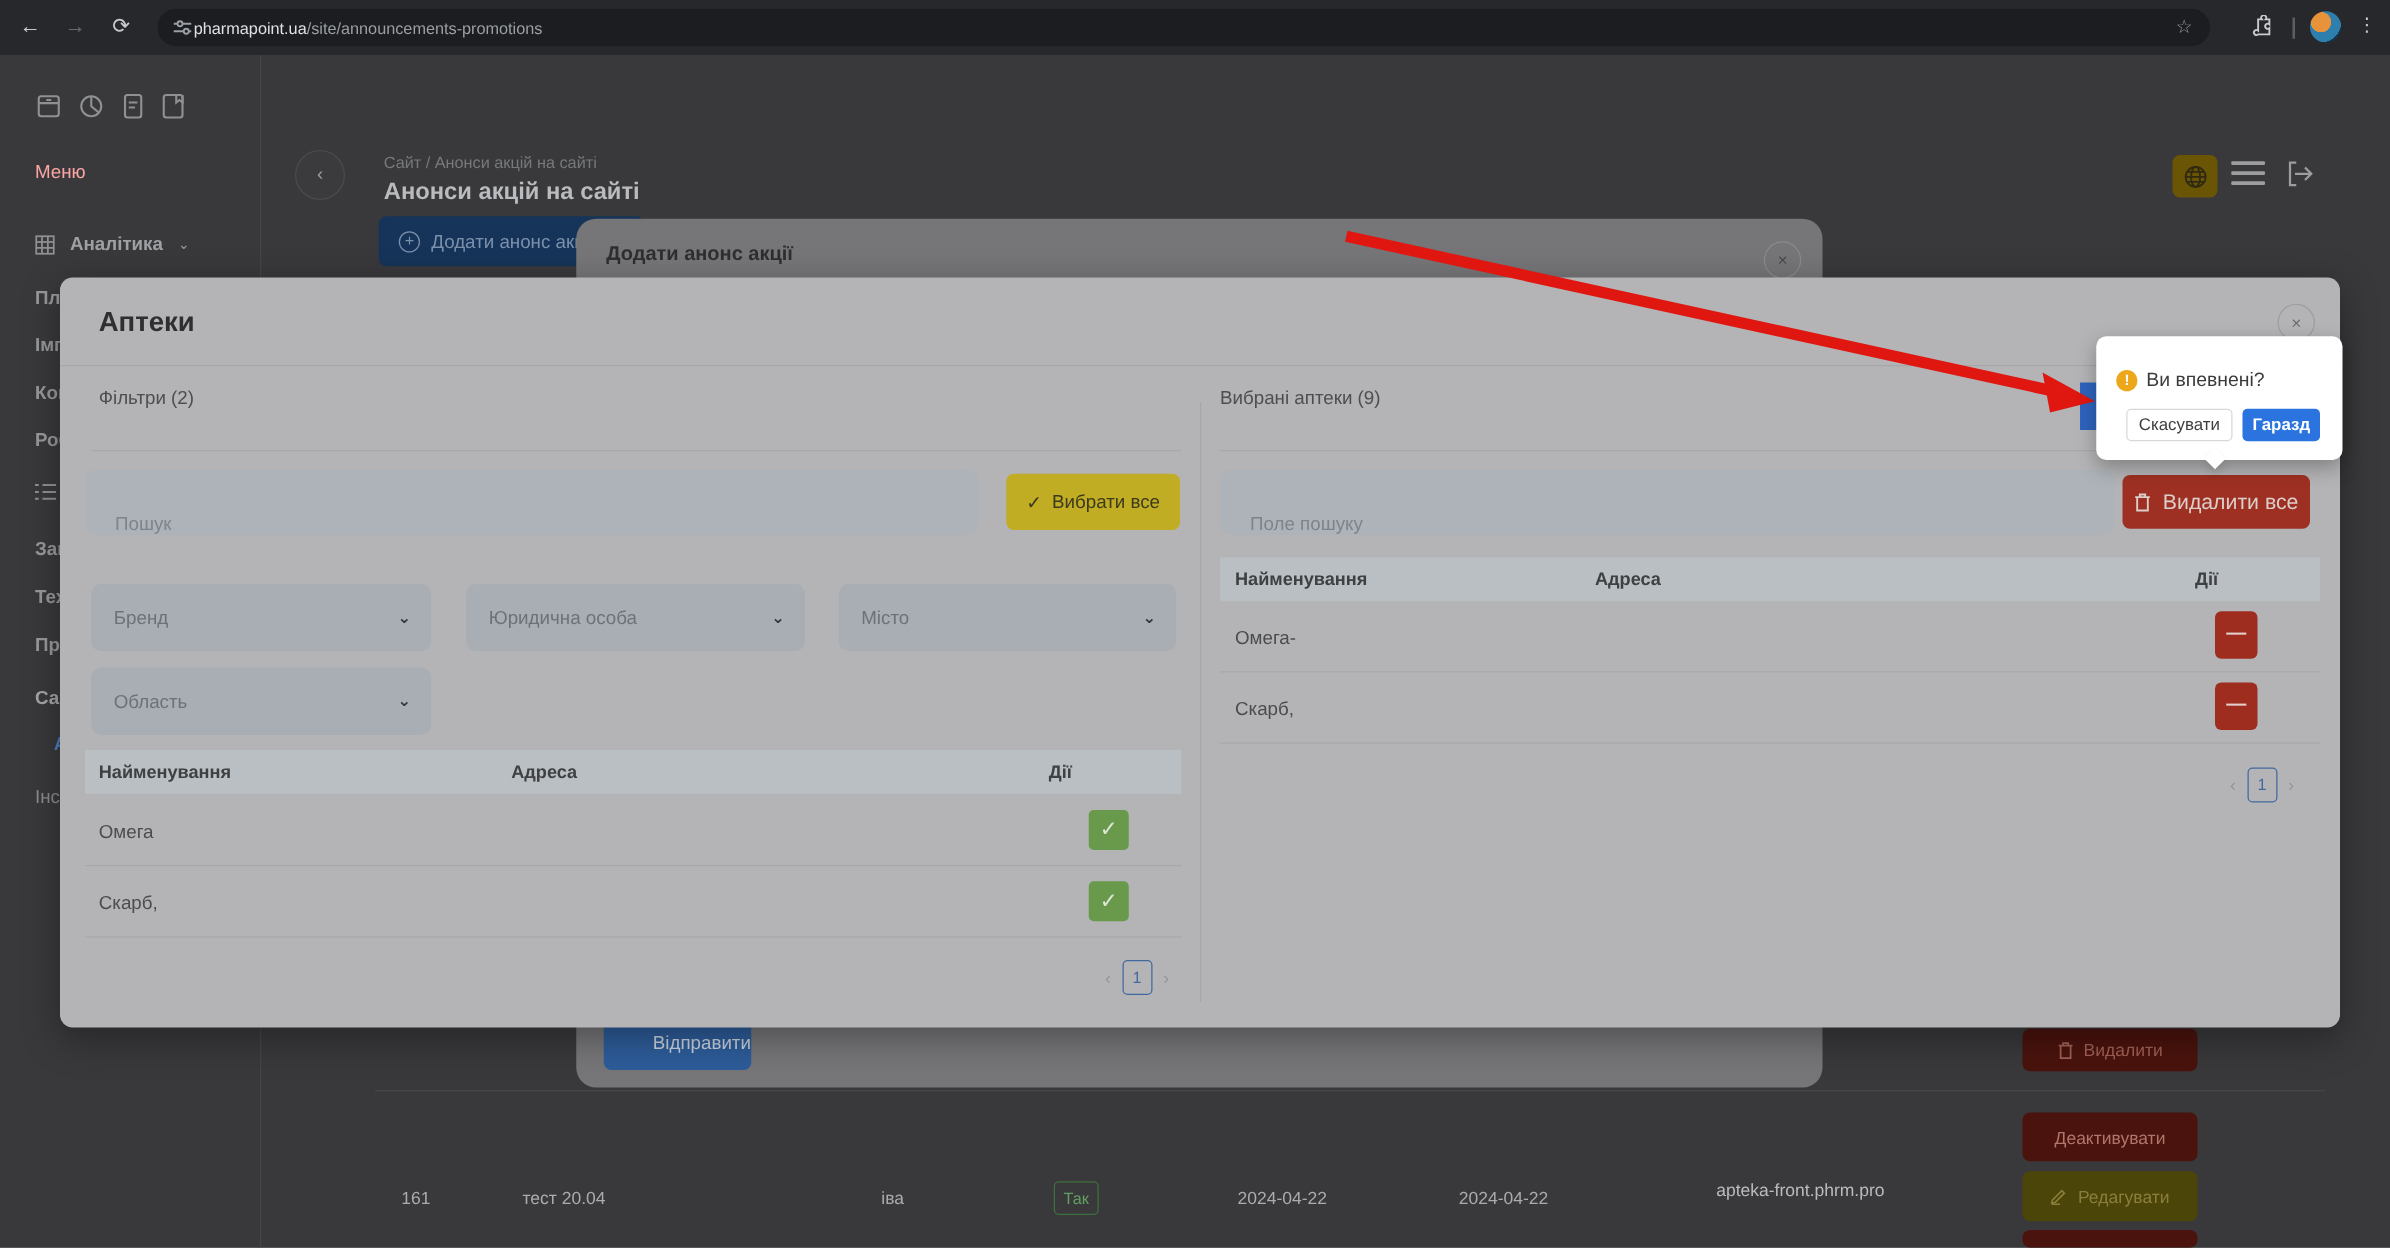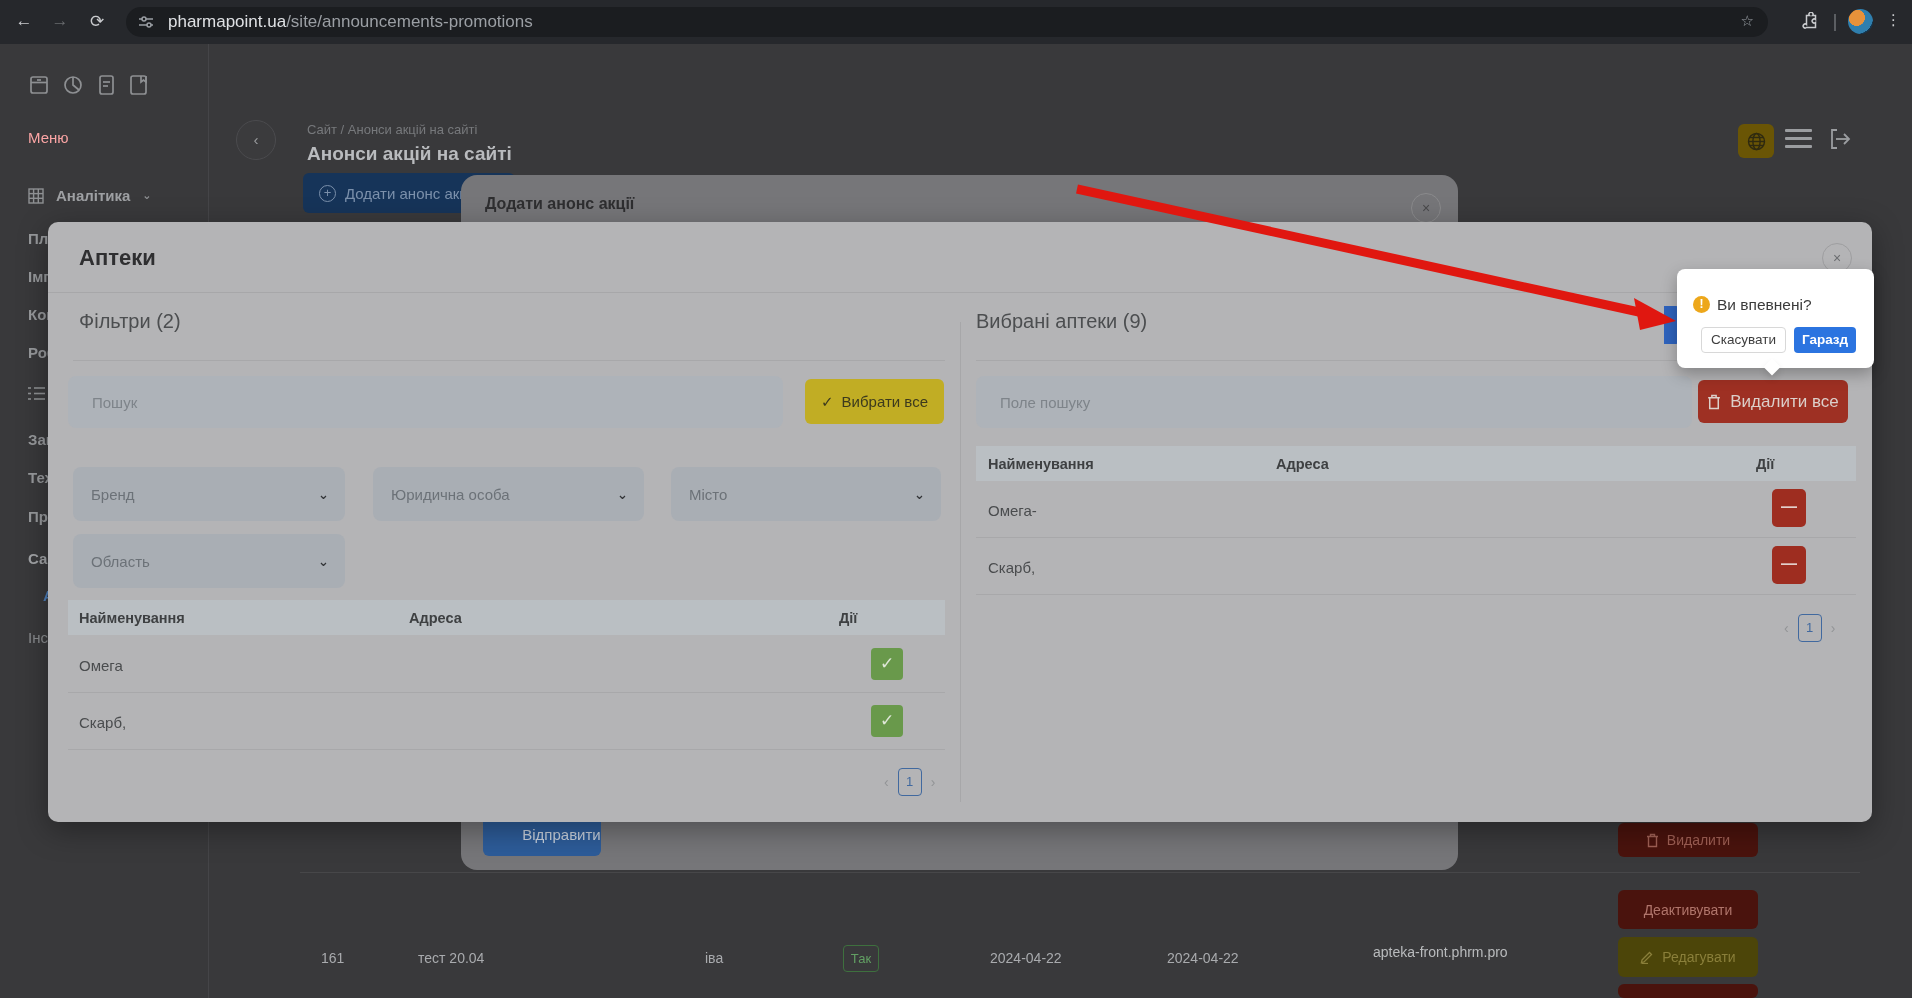--- a/index.html
+++ b/index.html
@@ -3,21 +3,21 @@
 <meta charset="utf-8">
 <style>
   * { margin:0; padding:0; box-sizing:border-box; }
   html,body { width:1912px; height:998px; overflow:hidden; background:#39393b;
     font-family:"Liberation Sans","DejaVu Sans",sans-serif; }
 
   
   #chrome { position:absolute; left:0; top:0; width:1912px; height:44px; background:#26282c; z-index:10; }
   .nav-ico { position:absolute; top:11px; font-size:17px; color:#c9cbce; width:24px; text-align:center; cursor:pointer; }
   #omnibox { position:absolute; left:126px; top:7px; width:1642px; height:30px; border-radius:15px; background:#1b1d20; display:flex; align-items:center; padding:0 12px; }
-  #omnibox .url { font-size:17px; margin-left:14px; white-space:nowrap; }
+  #omnibox .url { font-size:13px; margin-left:1px; white-space:nowrap; }
   #omnibox .url .domain { color:#dfe1e4; }
   #omnibox .url .path { color:#9b9fa4; }
   .tune { width:16px; height:16px; }
   .star { position:absolute; right:14px; top:5px; font-size:15px; color:#9aa0a6; }
   .puzzle { position:absolute; left:1800px; top:12px; }
   .chrome-sep { position:absolute; left:1834px; top:14px; width:2px; height:17px; background:#5b5e62; }
   .avatar { position:absolute; left:1848px; top:9px; width:25px; height:25px; border-radius:50%;
      background:radial-gradient(circle at 35% 35%, #e8923a 0 35%, #2f7fae 36% 70%, #15364f 71%); }
   .kebab { position:absolute; left:1886px; top:11px; color:#c9cbce; font-size:15px; letter-spacing:0; }
 
@@ -70,24 +70,24 @@
   .submit-btn { position:absolute; left:22px; top:638px; width:118px; height:43px; border-radius:6px; background:#2d5c99;
      color:#c9d2de; font-size:15px; text-align:center; line-height:43px;padding-left:39px; }
 
   
   #modal3 { position:absolute; left:48px; top:222px; width:1824px; height:600px; background:#b4b4b6; border-radius:10px;
      z-index:3; box-shadow:0 8px 30px rgba(0,0,0,.35); }
   #modal3 .m3-title { position:absolute; left:31px; top:23px; font-size:22px; font-weight:700; color:#2f2f31; }
   #modal3 .close-circle { left:1774px; top:21px; border-color:#9e9ea0; color:#6b6d70; }
   .m3-head-divider { position:absolute; left:0; top:70px; width:1824px; height:1px; background:#a7a7a9; }
   .col-divider { position:absolute; left:912px; top:100px; width:1px; height:480px; background:#a7a7a9; }
-  .sec-heading { position:absolute; top:88px; font-size:20px; color:#4c4e50; }
+  .sec-heading { position:absolute; top:88px; font-size:15px; color:#4c4e50; }
   .sec-divider { position:absolute; top:138px; height:1px; background:#a8a8aa; }
   .search-input { position:absolute; top:154px; height:52px; border-radius:8px; background:#aeb3b9;
-     color:#7e848a; font-size:15px; display:flex; align-items:center; padding-left:24px; }
+     color:#7e848a; font-size:15px; display:flex; align-items:flex-end; padding-left:24px; }
   .select-all { position:absolute; left:757px; top:157px; width:139px; height:45px; border-radius:6px; background:#c1ad24;
      color:#3c3a1d; font-size:15px; display:flex; align-items:center; justify-content:center; gap:8px; }
   .ddl { position:absolute; height:54px; border-radius:8px; background:#a9aeb4; color:#6c7278; font-size:15px;
      display:flex; align-items:center; padding:0 16px 0 18px; }
   .ddl .chev { margin-left:auto; color:#323437; font-weight:700; font-size:13px; }
   .tbl-head { position:absolute; height:35px; background:#babfc3; display:flex; align-items:center;
      font-size:14.5px; font-weight:700; color:#3e4042; }
   .row-name { position:absolute; font-size:15px; color:#4a4c4e; }
   .hr { position:absolute; height:1px; background:#a8a8aa; }
   .check-btn { position:absolute; width:32px; height:32px; border-radius:4px; background:#69994b;

